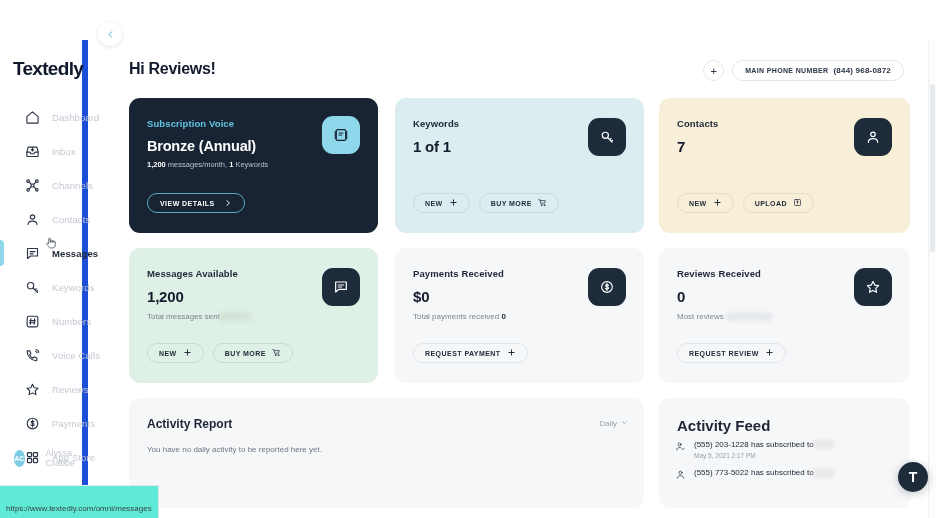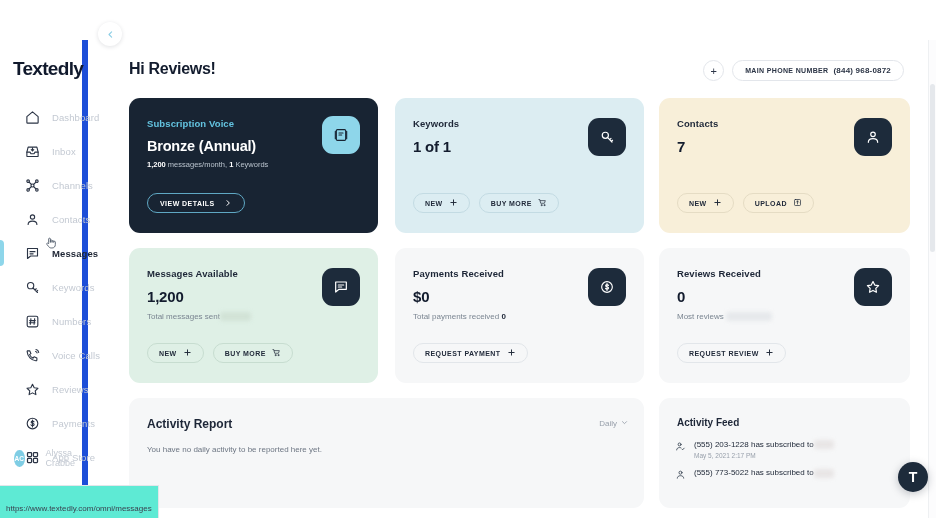--- a/index.html
+++ b/index.html
@@ -156,21 +156,21 @@
 
   
   #panel-activity { position:absolute; left: 19px; top: 358px; width: 515px; height: 110px;
      background:#f6f7f8; border-radius: 11px; }
   #panel-activity .ptitle { position:absolute; left:18px; top:19px; font-size:12px; font-weight:700; color:#1d2637; }
   .daily-select { position:absolute; right:16px; top:21px; font-size:8px; color:#98a0ab; display:flex; gap:4px; align-items:center; }
   #panel-activity .pbody { position:absolute; left:18px; top:47px; font-size:8px; color:#6d7683; }
 
   #panel-feed { position:absolute; left: 549px; top: 358px; width: 251px; height: 110px;
      background:#f6f7f8; border-radius: 11px; overflow: hidden; }
-  #panel-feed .ptitle { position:absolute; left:18px; top:19px; font-size:10px; font-weight:700; color:#1d2637; }
+  #panel-feed .ptitle { position:absolute; left:18px; top:19px; font-size:15px; font-weight:700; color:#1d2637; }
   .feed-list { position:absolute; left:16px; top:42px; right:10px; }
   .feed-item { display:flex; gap:8px; margin-bottom:9px; }
   .feed-item .fico { width:11px; flex:0 0 11px; color:#3a4554; padding-top:1px; }
   .feed-item .fico svg { width:11px; height:11px; display:block; }
   .feed-txt .l1 { font-size:8px; color:#232c3b; }
   .feed-txt .l2 { font-size:6.5px; color:#98a0ab; margin-top:3px; }
 
   .fab {
     position:absolute; right: 8px; bottom: 26px; width: 30px; height: 30px; border-radius: 50%;
     background:#1d2b3b; color:#fff; display:flex; align-items:center; justify-content:center;

